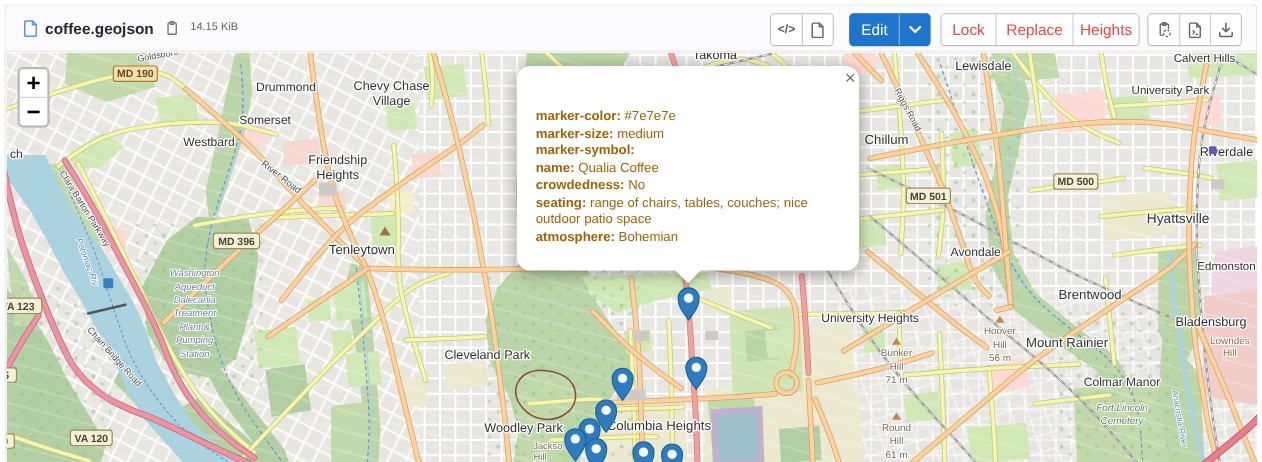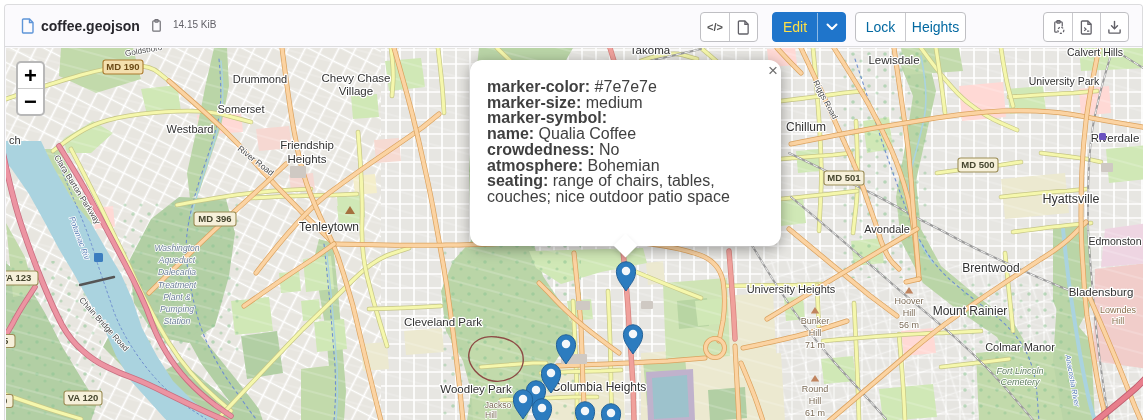--- a/index.html
+++ b/index.html
@@ -1,28 +1,28 @@
 <!DOCTYPE html>
 <html><head><meta charset="utf-8"><style>
 * { margin:0; padding:0; box-sizing:border-box; }
 body { width:1147px; height:420px; background:#fff; font-family:"Liberation Sans",sans-serif; overflow:hidden; position:relative; }
 .panel { position:absolute; left:4px; top:4px; width:1139px; height:416px; border:1px solid #dcdcde; border-bottom:none; border-radius:4px 4px 0 0; background:#fbfafd; }
 .header { position:absolute; left:0; top:0; width:100%; height:42px; border-bottom:1px solid #dcdcde; border-radius:4px 4px 0 0; background:#fbfafd; }
 .fname { position:absolute; left:36px; top:13px; font-size:14px; font-weight:700; color:#28272d;text-align:center; }
 .fsize { position:absolute; left:168px; top:14px; font-size:10px; color:#626168; }
 .hicon { position:absolute; top:11px; }
 .grp { position:absolute; top:7px; height:30px; display:flex; border:1px solid #bfbfc3; border-radius:4px; background:#fff; overflow:hidden; }
-.grp > div { display:flex; align-items:center; justify-content:center; font-size:14px; color:#0369a1; border-left:1px solid #c9c9cd; height:100%; }
+.grp > div { display:flex; align-items:center; justify-content:center; font-size:14px; color:#ef4444; border-left:1px solid #c9c9cd; height:100%; }
 .grp > div:first-child { border-left:none; }
 .map { position:absolute; left:1px; top:43px; width:1137px; height:373px; overflow:hidden; }
 .zoomctl { position:absolute; left:10px; top:13px; width:29px; height:55px; background:#fff; border:2px solid rgba(0,0,0,0.28); border-radius:5px; z-index:30; }
 .zoomctl .zi { height:25px; text-align:center; font-size:22px; font-weight:700; color:#000; line-height:25px; }
 .zoomctl .zd { border-top:1px solid #ccc; }
 .popup { position:absolute; left:464px; top:12px; width:311px; height:186px; background:#fff; border-radius:12px; box-shadow:0 3px 14px rgba(0,0,0,0.35); z-index:20; }
-.ptext { position:absolute; left:17px; top:19px; width:272px; font-size:16px; line-height:15.7px; color:#404040; }
+.ptext { position:absolute; left:17px; top:38px; width:272px; font-size:12px; line-height:15.7px; color:#a16207; }
 .ptext b { font-weight:700; }
 .ptip { position:absolute; left:147px; top:177px; width:17px; height:17px; background:#fff; transform:rotate(45deg); box-shadow:2px 2px 5px rgba(0,0,0,0.15); }
 .pclose { position:absolute; right:3px; top:1px; font-size:17px; color:#6e6e6e; }
 </style></head>
 <body>
 <div class="panel">
  <div class="header">
   <svg class="hicon" style="left:16px;top:13px" width="14" height="16" viewBox="0 0 14 16">
         <path d="M2.5 1h6L12 4.5V14a1 1 0 0 1-1 1H2.5a1 1 0 0 1-1-1V2a1 1 0 0 1 1-1Z" fill="none" stroke="#5e95d8" stroke-width="1.4"></path>
         <path d="M8.5 1v3.5H12" fill="none" stroke="#5e95d8" stroke-width="1.4"></path>
@@ -36,29 +36,30 @@
   <div class="grp" style="left:695px;">
     <div style="width:28px;font-size:11px;font-weight:700;color:#555">&lt;/&gt;</div>
     <div style="width:28px">
           <svg width="13" height="15" viewBox="0 0 14 16">
             <path d="M2.5 1h6L12 4.5V14a1 1 0 0 1-1 1H2.5a1 1 0 0 1-1-1V2a1 1 0 0 1 1-1Z" fill="none" stroke="#626168" stroke-width="1.4"></path>
             <path d="M8.5 1v3.5H12" fill="none" stroke="#626168" stroke-width="1.4"></path>
           </svg>
         </div>
   </div>
   <div class="grp" style="left:767px;border-color:#1f75cb;background:#1f75cb">
-    <div style="width:44px;color:#fde047;font-weight:400;border:none">Edit</div>
+    <div style="width:44px;color:#ffffff;font-weight:400;border:none">Edit</div>
     <div style="width:28px;border-left:1px solid rgba(255,255,255,0.5)">
           <svg width="12" height="8" viewBox="0 0 12 8">
             <path d="M1.5 1.5 6 6l4.5-4.5" fill="none" stroke="#fff" stroke-width="2" stroke-linecap="round" stroke-linejoin="round"></path>
           </svg>
         </div>
   </div>
   <div class="grp" style="left:850px;">
     <div style="width:49px">Lock</div>
+    <div style="width:70px">Replace</div>
     <div style="width:60px">Heights</div>
   </div>
   <div class="grp" style="left:1038px;">
     <div style="width:28px">
           <svg width="15" height="16" viewBox="0 0 16 16">
             <path d="M5 2.5h6a1 1 0 0 1 1 1v4" fill="none" stroke="#626168" stroke-width="1.3"></path>
             <path d="M5 2.5H5a1 1 0 0 0-1 1v9a1 1 0 0 0 1 1h2" fill="none" stroke="#626168" stroke-width="1.3"></path>
             <rect x="6.2" y="1.2" width="3.6" height="2.6" rx="0.6" fill="none" stroke="#626168" stroke-width="1.2"></rect>
             <circle cx="10.5" cy="11.5" r="3.2" fill="none" stroke="#626168" stroke-width="1.3" stroke-dasharray="2.2 1.6"></circle>
           </svg>
@@ -481,18 +482,18 @@
         <div class="zi zd">−</div>
       </div>
   <div class="popup">
     <div class="pclose">×</div>
     <div class="ptext">
           <div><b>marker-color:</b> #7e7e7e</div>
           <div><b>marker-size:</b> medium</div>
           <div><b>marker-symbol:</b></div>
           <div><b>name:</b> Qualia Coffee</div>
           <div><b>crowdedness:</b> No</div>
+          <div><b>seating:</b> range of chairs, tables, couches; nice outdoor patio space</div>
           <div><b>atmosphere:</b> Bohemian</div>
-          <div><b>seating:</b> range of chairs, tables, couches; nice outdoor patio space</div>
         </div>
     <div class="ptip"></div>
   </div>
  </div>
 </div>
 </body></html>

